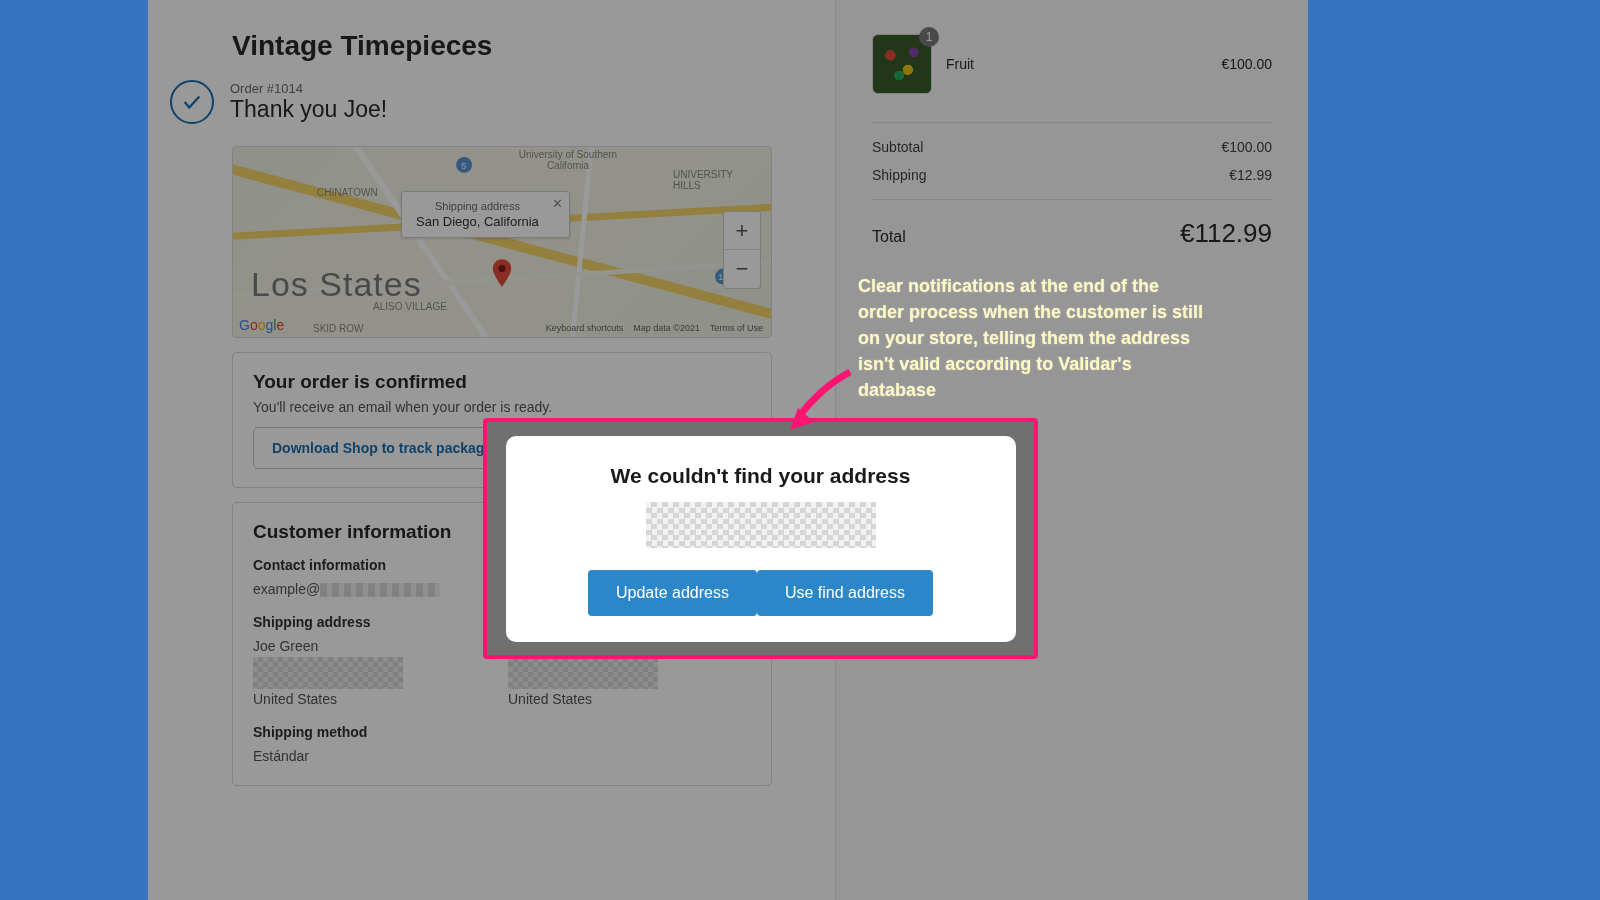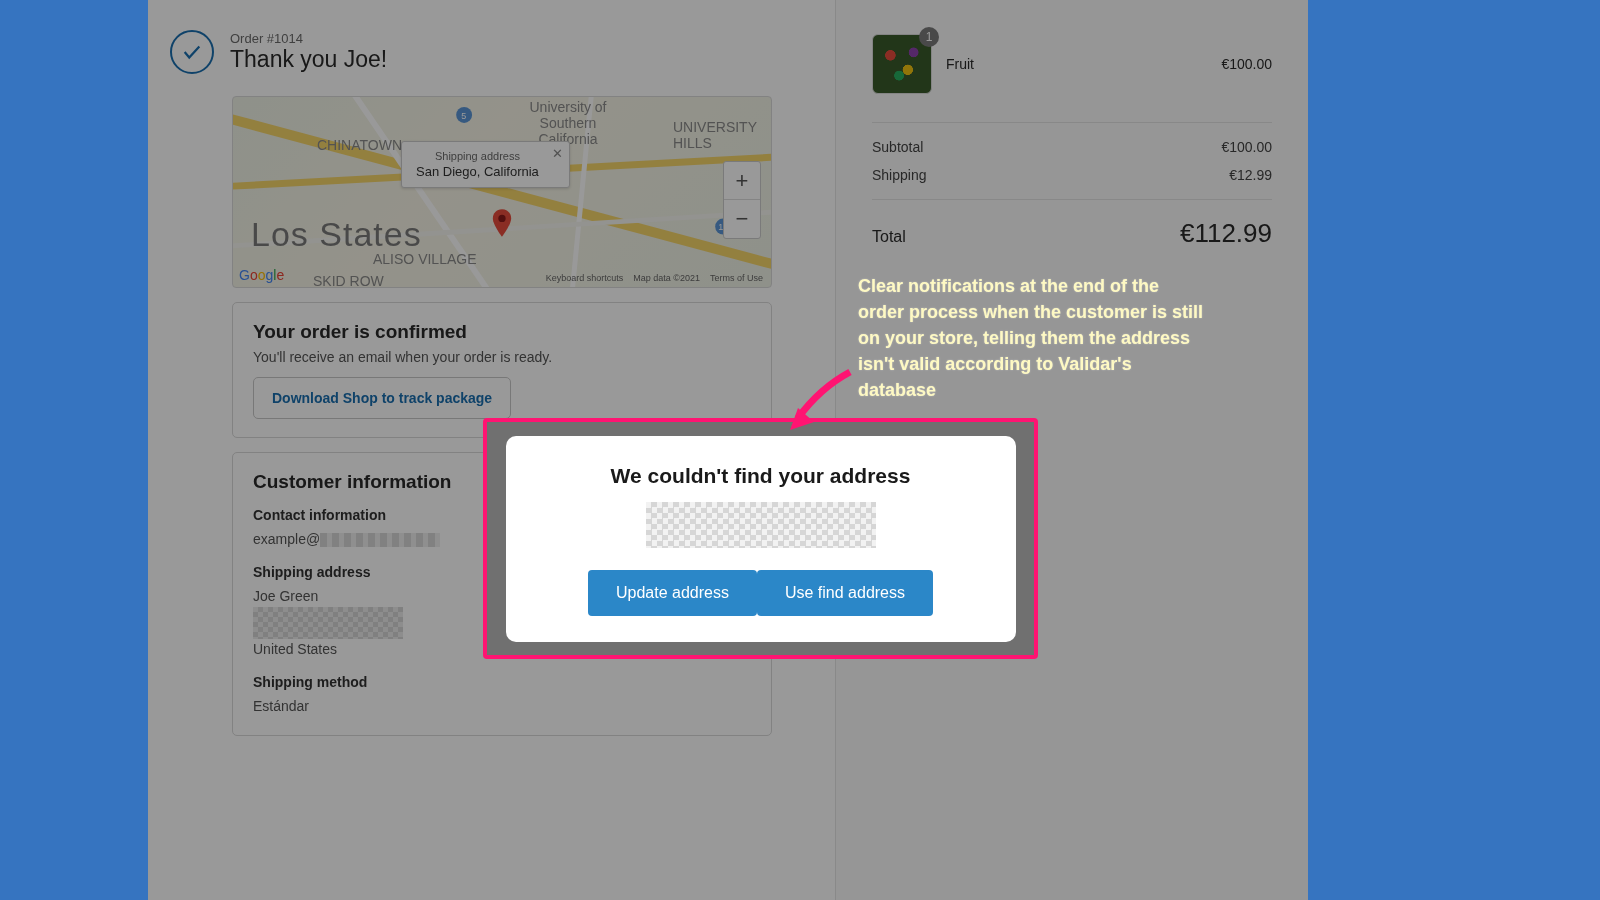--- a/index.html
+++ b/index.html
@@ -46,21 +46,21 @@
   }
   .check-circle svg { width:22px; height:22px; stroke:#1a6fb0; fill:none; stroke-width:2.4; }
   .order-num { font-size: 13px; color:#6b6b6b; }
   .thank-you { font-size: 23px; color:#2a2a2a; }
   .map-box {
     width: 540px; height: 192px; border:1px solid #d9d9d9; border-radius:4px;
     position: relative; overflow:hidden;
     background: linear-gradient(135deg,#eef2e6 0%, #f7f4e6 40%, #eef2e6 100%);
   }
   .map-roads { position:absolute; inset:0; }
-  .map-label { position:absolute; font-size:14px; color:#8a8a8a; }
+  .map-label { position:absolute; font-size:10px; color:#8a8a8a; }
   .map-big { position:absolute; font-size:34px; color:#7b7b7b; font-weight:500; left:18px; top:118px; letter-spacing:1px;}
   .map-tooltip {
     position:absolute; left:168px; top:44px; background:#fff; border:1px solid #ccc;
     border-radius:3px; padding:8px 30px 8px 14px; text-align:center; font-size:12px;
     box-shadow:0 1px 3px rgba(0,0,0,.15);
   }
   .map-tooltip .ttl { color:#6a6a6a; font-size:11px;}
   .map-tooltip .loc { font-weight:400; color:#333; font-size:13px; margin-top:2px;}
   .map-tooltip .close { position:absolute; right:6px; top:4px; font-size:13px; color:#888;}
   .map-pin { position:absolute; left:258px; top:112px; }
@@ -137,20 +137,21 @@
     text-shadow:0 0 2px rgba(255,255,255,.4);
   }
   .arrow{ position:absolute; z-index:12; left:780px; top:360px; }
   .arrow svg{ width:80px; height:80px; }
 </style>
 </head>
 <body>
 
 <div class="outer">
   <div class="left-col">
+    <h1 class="store">Vintage Timepieces</h1>
     <div class="thanks-row">
       <div class="check-circle">
         <svg viewBox="0 0 24 24">
             <polyline points="4 12 9 18 20 6"></polyline>
           </svg>
       </div>
       <div>
         <div class="order-num">Order #1014</div>
         <div class="thank-you">Thank you Joe!</div>
       </div>

